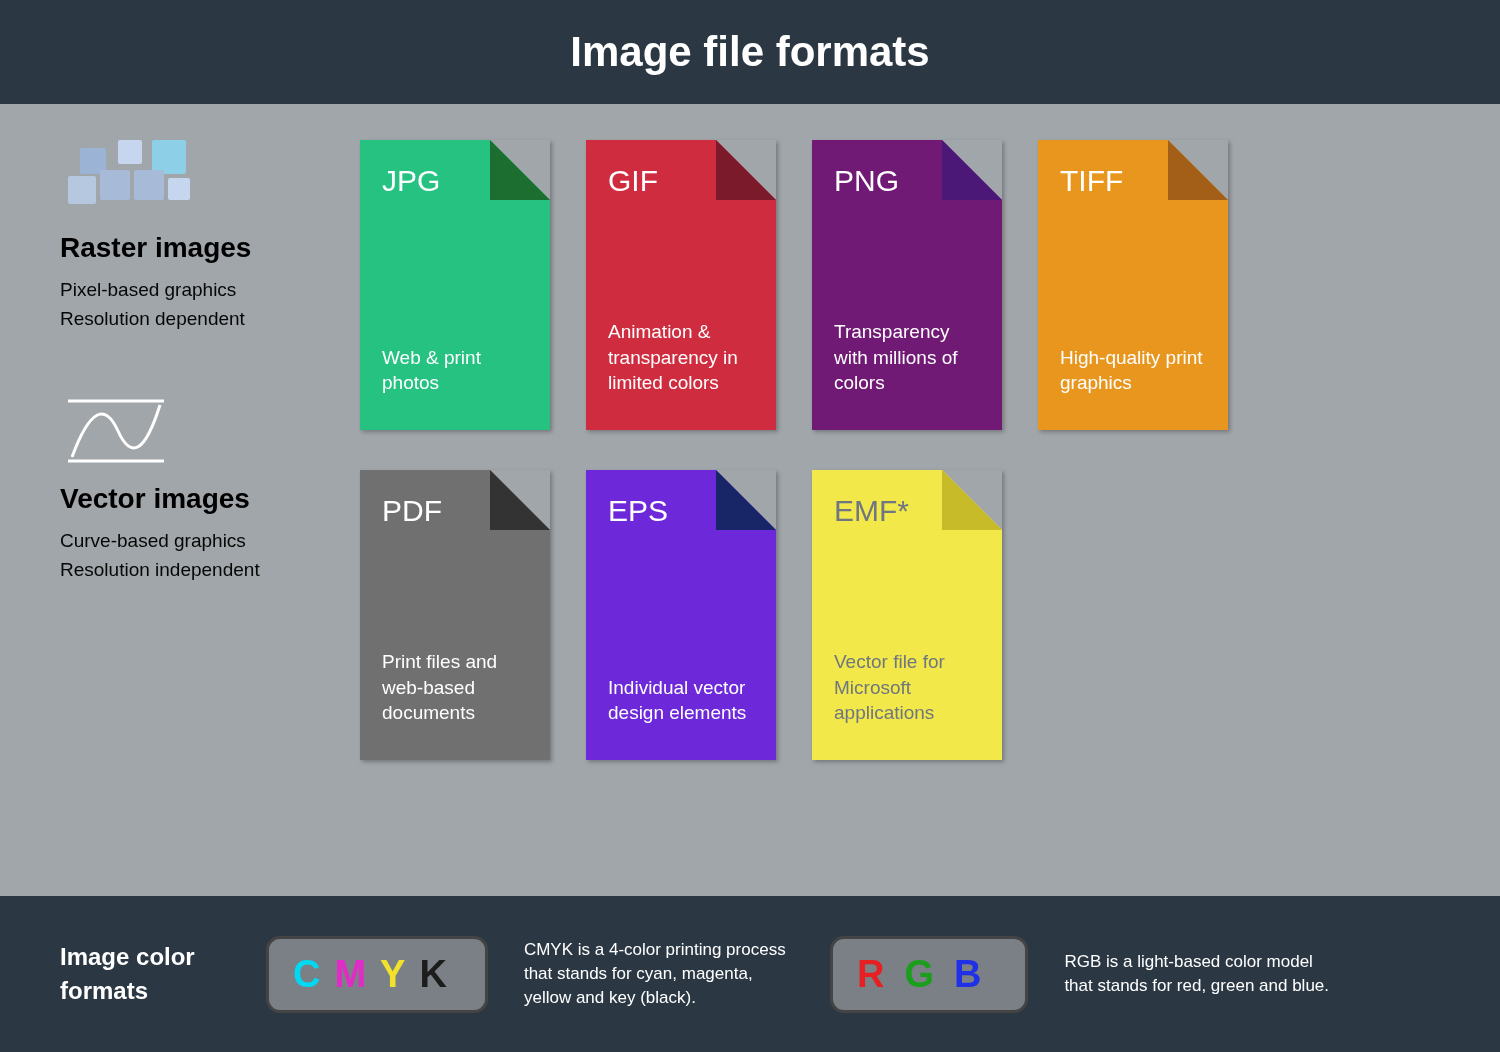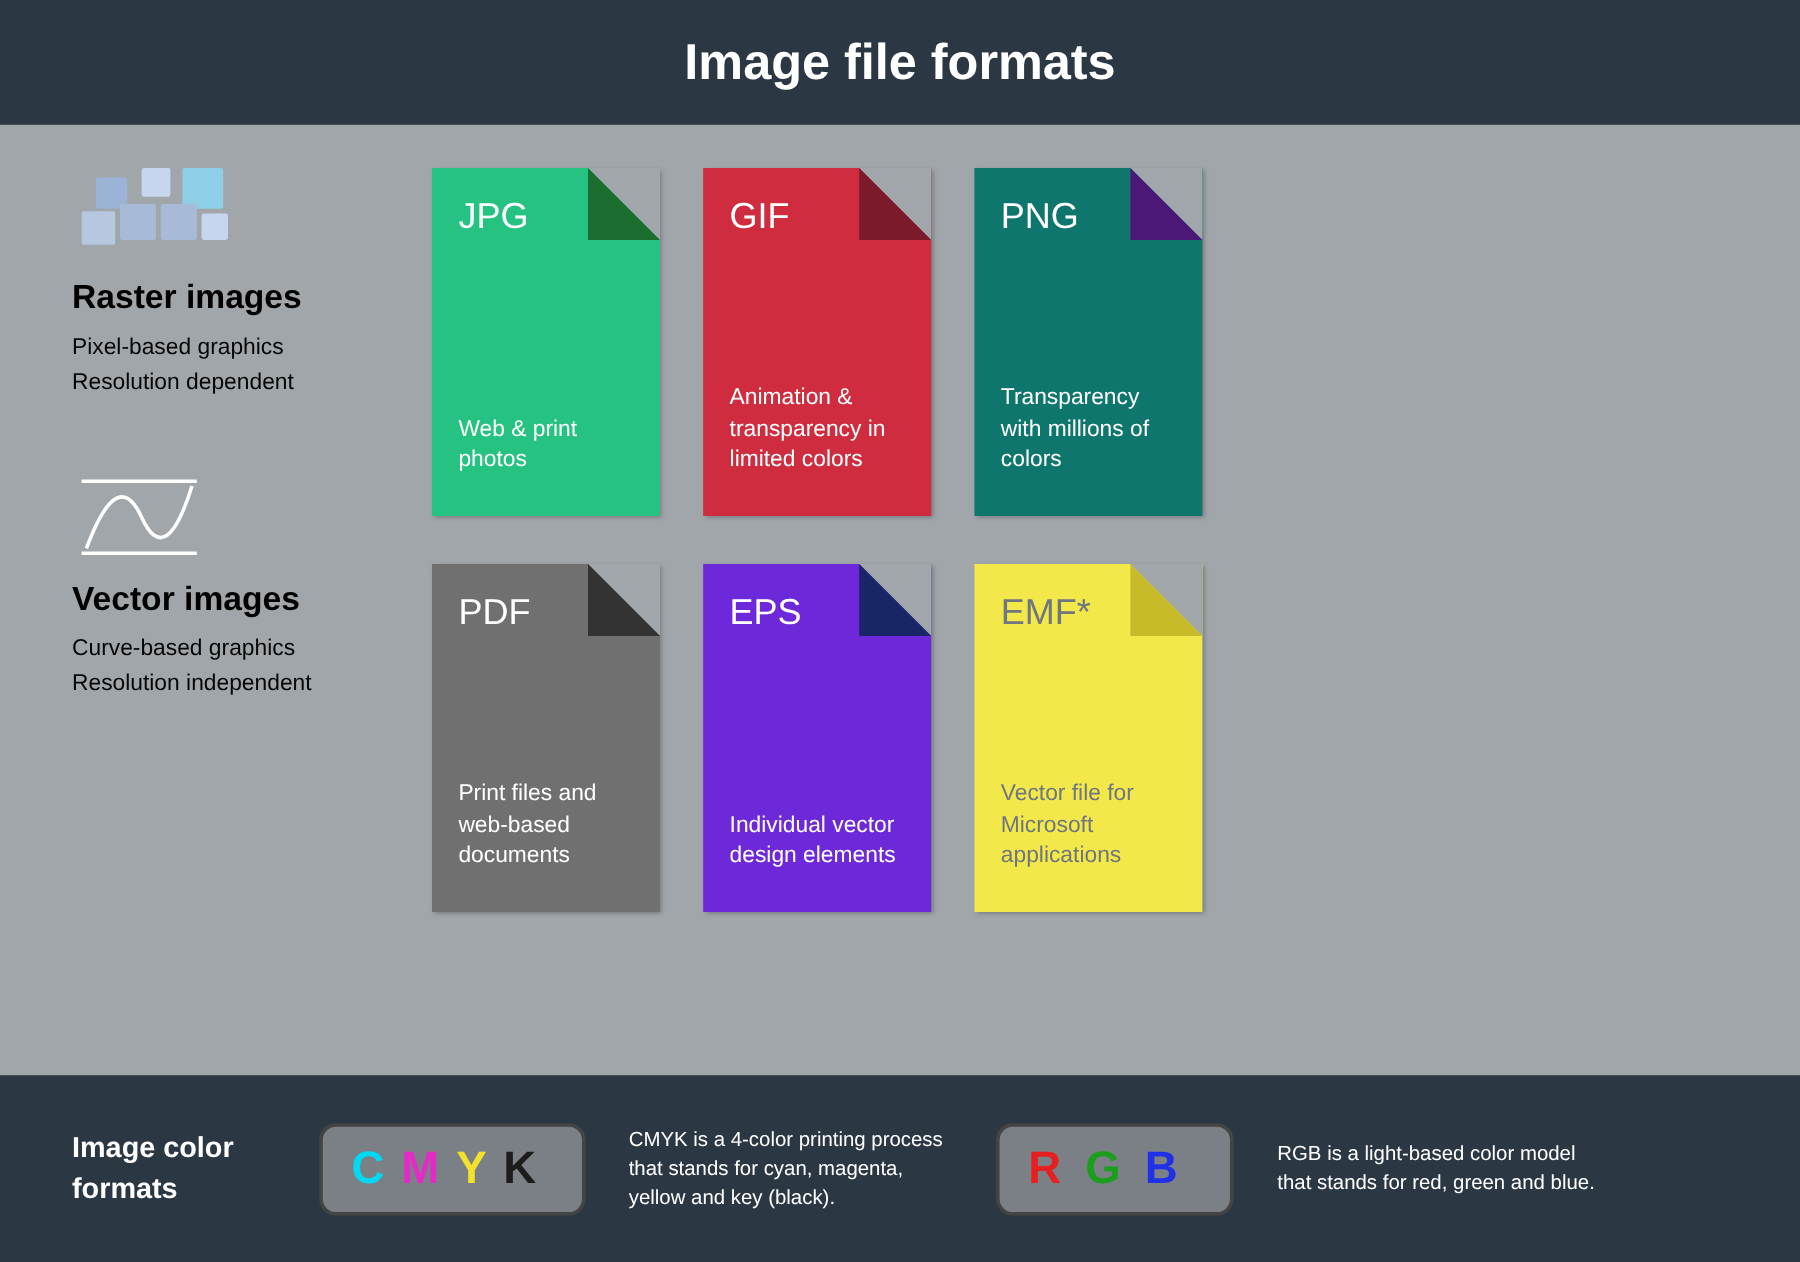--- a/index.html
+++ b/index.html
@@ -144,26 +144,33 @@
           <div class="card-label">JPG</div>
           <div class="card-desc">Web &amp; print photos</div>
         </div>
         <div class="card" style="background: rgb(207, 45, 63);">
           <div class="fold" style="border-width: 0px 60px 60px 0px; border-color: transparent rgb(161, 166, 170) transparent transparent;">
             <div style="position: absolute; top: 0px; right: -60px; width: 0px; height: 0px; border-style: solid; border-width: 60px 0px 0px 60px; border-color: transparent transparent transparent rgb(123, 26, 43);"></div>
           </div>
           <div class="card-label">GIF</div>
           <div class="card-desc">Animation &amp; transparency in limited colors</div>
         </div>
-        <div class="card" style="background: #0f766e;">
+        <div class="card" style="background: #701a75;">
           <div class="fold" style="border-width: 0px 60px 60px 0px; border-color: transparent rgb(161, 166, 170) transparent transparent;">
             <div style="position: absolute; top: 0px; right: -60px; width: 0px; height: 0px; border-style: solid; border-width: 60px 0px 0px 60px; border-color: transparent transparent transparent rgb(75, 24, 119);"></div>
           </div>
           <div class="card-label">PNG</div>
           <div class="card-desc">Transparency with millions of colors</div>
+        </div>
+        <div class="card" style="background: rgb(232, 150, 30);">
+          <div class="fold" style="border-width: 0px 60px 60px 0px; border-color: transparent rgb(161, 166, 170) transparent transparent;">
+            <div style="position: absolute; top: 0px; right: -60px; width: 0px; height: 0px; border-style: solid; border-width: 60px 0px 0px 60px; border-color: transparent transparent transparent rgb(163, 94, 23);"></div>
+          </div>
+          <div class="card-label">TIFF</div>
+          <div class="card-desc">High-quality print graphics</div>
         </div>
       </div>
     <div class="card-row" id="vector-row">
         <div class="card" style="background: rgb(112, 112, 112);">
           <div class="fold" style="border-width: 0px 60px 60px 0px; border-color: transparent rgb(161, 166, 170) transparent transparent;">
             <div style="position: absolute; top: 0px; right: -60px; width: 0px; height: 0px; border-style: solid; border-width: 60px 0px 0px 60px; border-color: transparent transparent transparent rgb(51, 51, 51);"></div>
           </div>
           <div class="card-label">PDF</div>
           <div class="card-desc">Print files and web-based documents</div>
         </div>

